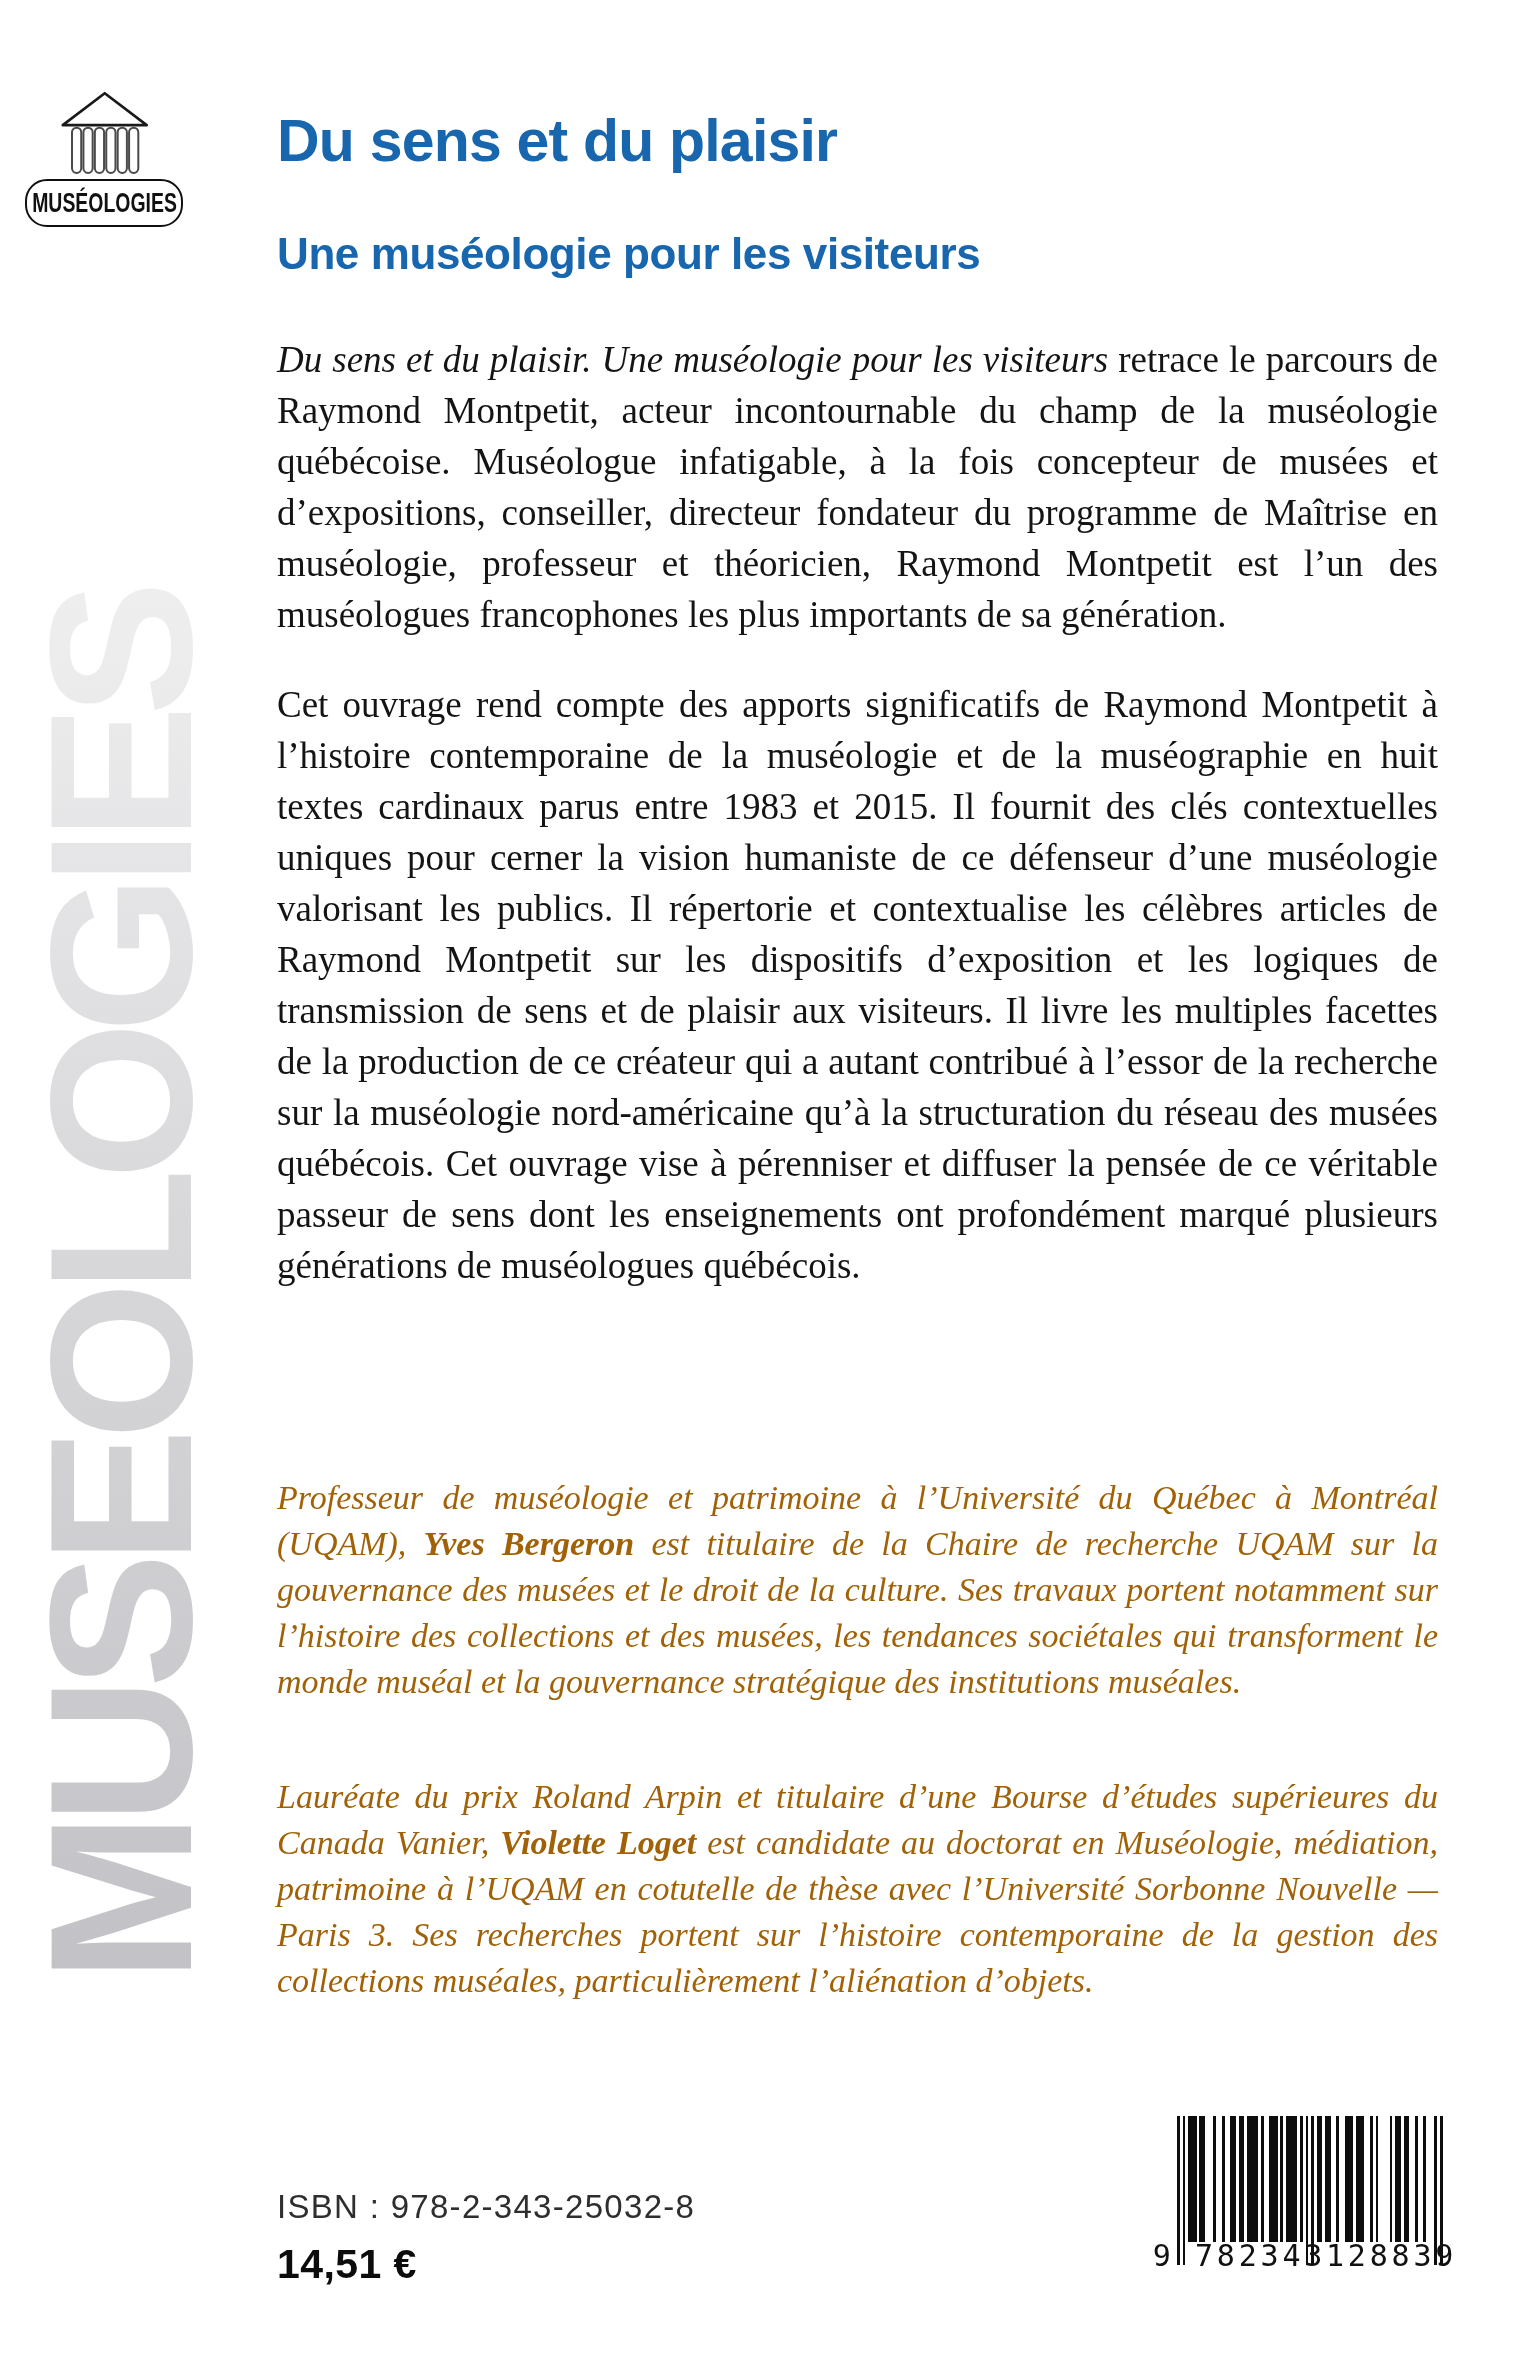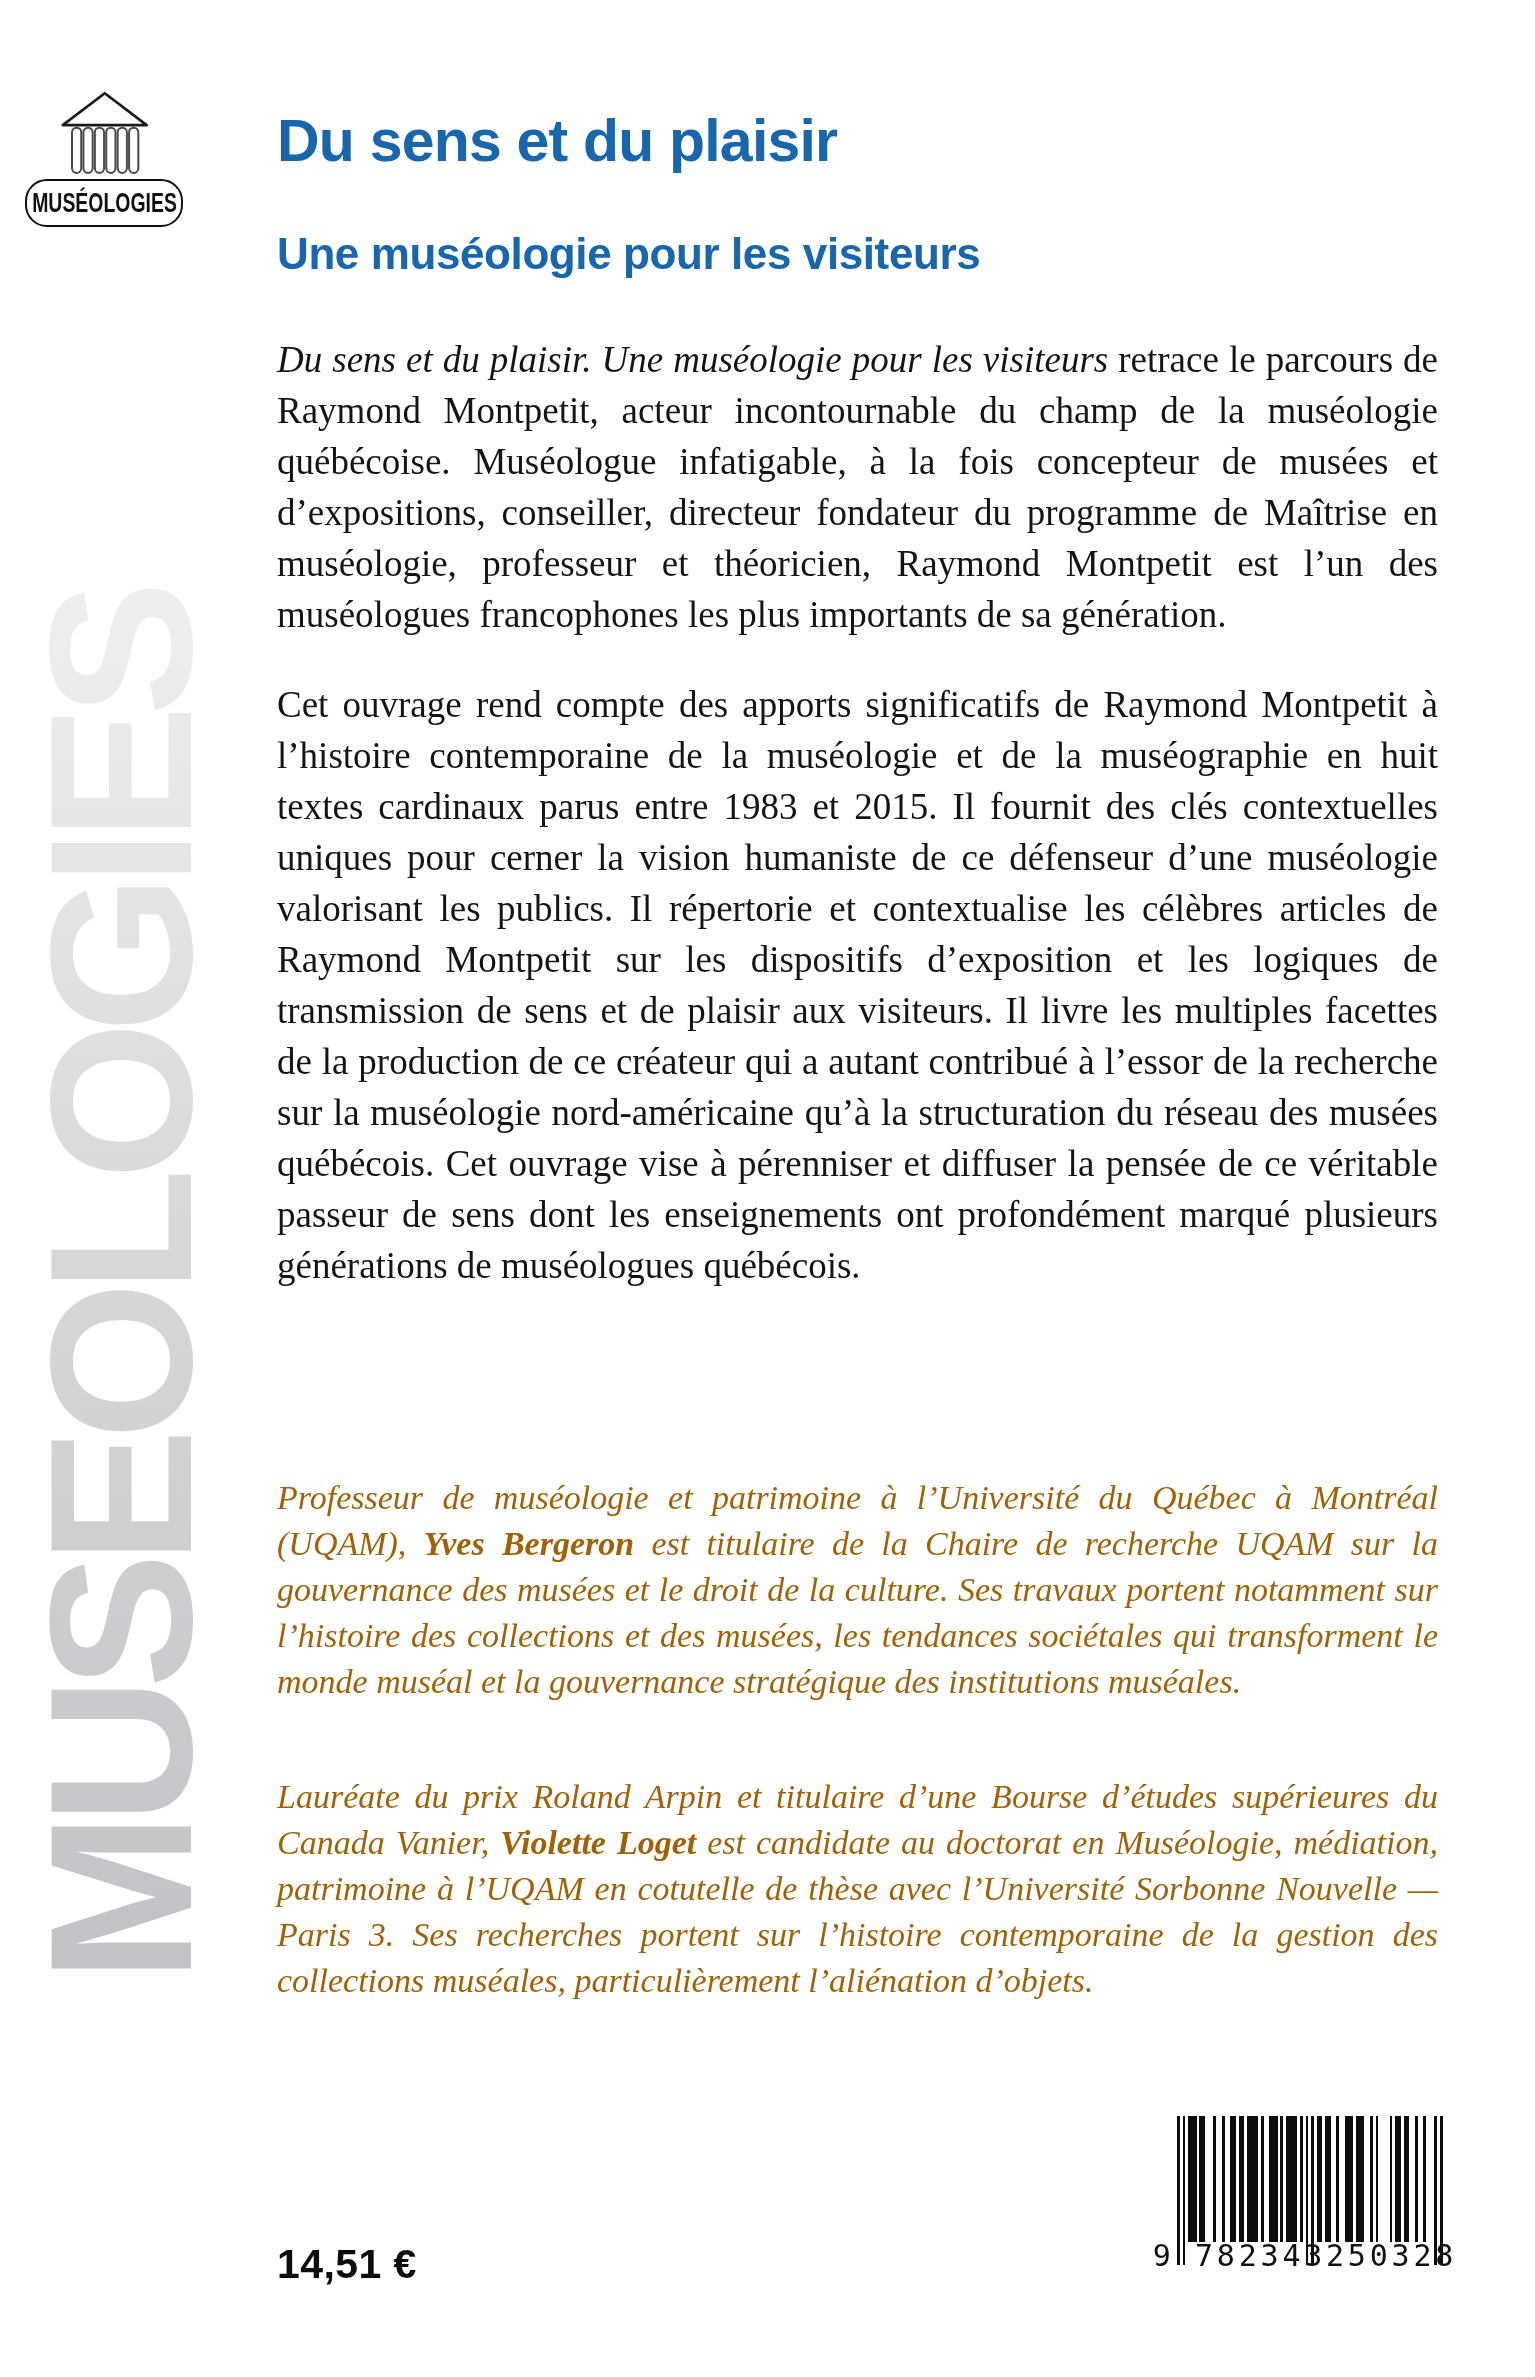--- a/index.html
+++ b/index.html
@@ -119,20 +119,21 @@
   <div class="synopsis">
     <p><span class="lead-italic">Du sens et du plaisir. Une muséologie pour les visiteurs</span><span> retrace le parcours de Raymond Montpetit, acteur incontournable du champ de la muséologie québécoise. Muséologue infatigable, à la fois concepteur de musées et d’expositions, conseiller, directeur fondateur du programme de Maîtrise en muséologie, professeur et théoricien, Raymond Montpetit est l’un des muséologues francophones les plus importants de sa génération.</span></p>
     <p>Cet ouvrage rend compte des apports significatifs de Raymond Montpetit à l’histoire contemporaine de la muséologie et de la muséographie en huit textes cardinaux parus entre 1983 et 2015. Il fournit des clés contextuelles uniques pour cerner la vision humaniste de ce défenseur d’une muséologie valorisant les publics. Il répertorie et contextualise les célèbres articles de Raymond Montpetit sur les dispositifs d’exposition et les logiques de transmission de sens et de plaisir aux visiteurs. Il livre les multiples facettes de la production de ce créateur qui a autant contribué à l’essor de la recherche sur la muséologie nord-américaine qu’à la structuration du réseau des musées québécois. Cet ouvrage vise à pérenniser et diffuser la pensée de ce véritable passeur de sens dont les enseignements ont profondément marqué plusieurs générations de muséologues québécois.</p>
   </div>
 
   <div class="bios" style="color: #a16207;">
     <p><span>Professeur de muséologie et patrimoine à l’Université du Québec à Montréal (UQAM), </span><span class="bio-name">Yves Bergeron</span><span> est titulaire de la Chaire de recherche UQAM sur la gouvernance des musées et le droit de la culture. Ses travaux portent notamment sur l’histoire des collections et des musées, les tendances sociétales qui transforment le monde muséal et la gouvernance stratégique des institutions muséales.</span></p>
     <p><span>Lauréate du prix Roland Arpin et titulaire d’une Bourse d’études supérieures du Canada Vanier, </span><span class="bio-name">Violette Loget</span><span> est candidate au doctorat en Muséologie, médiation, patrimoine à l’UQAM en cotutelle de thèse avec l’Université Sorbonne Nouvelle — Paris 3. Ses recherches portent sur l’histoire contemporaine de la gestion des collections muséales, particulièrement l’aliénation d’objets.</span></p>
   </div>
 
+  <div class="isbn">ISBN : 978-2-343-25032-8</div>
   <div class="price">14,51 €</div>
 
   <div class="barcode">
     <div class="barcode-bars" id="barcode-bars">
         <div class="bc-module bar tall"></div>
         <div class="bc-module tall"></div>
         <div class="bc-module bar tall"></div>
         <div class="bc-module"></div>
         <div class="bc-module bar"></div>
         <div class="bc-module bar"></div>
@@ -222,18 +223,18 @@
         <div class="bc-module"></div>
         <div class="bc-module"></div>
         <div class="bc-module"></div>
         <div class="bc-module bar tall"></div>
         <div class="bc-module tall"></div>
         <div class="bc-module bar tall"></div>
       </div>
     <div class="barcode-digits">
       <span class="bc-first">9</span>
       <span class="bc-group1">782343</span>
-      <span class="bc-group2">250328</span>
+      <span class="bc-group2">128839</span>
     </div>
   </div>
 
 </div>
 
 
 </body></html>

